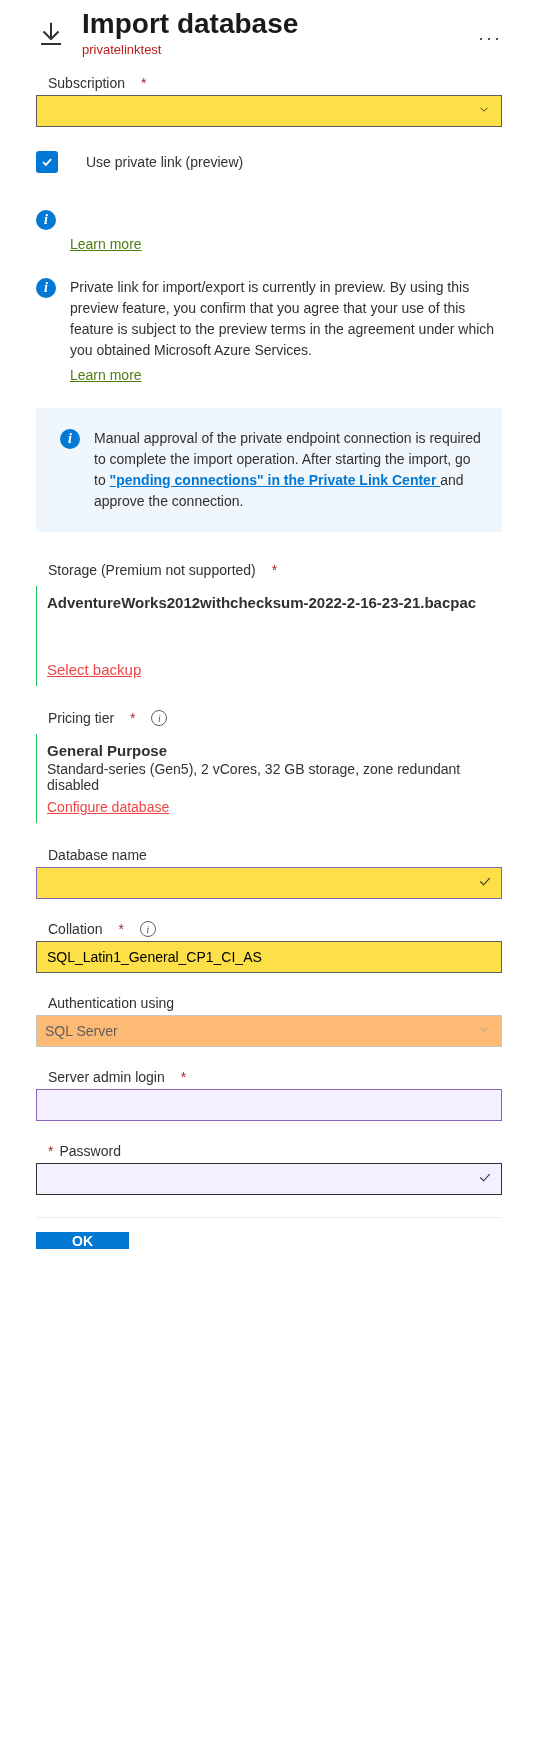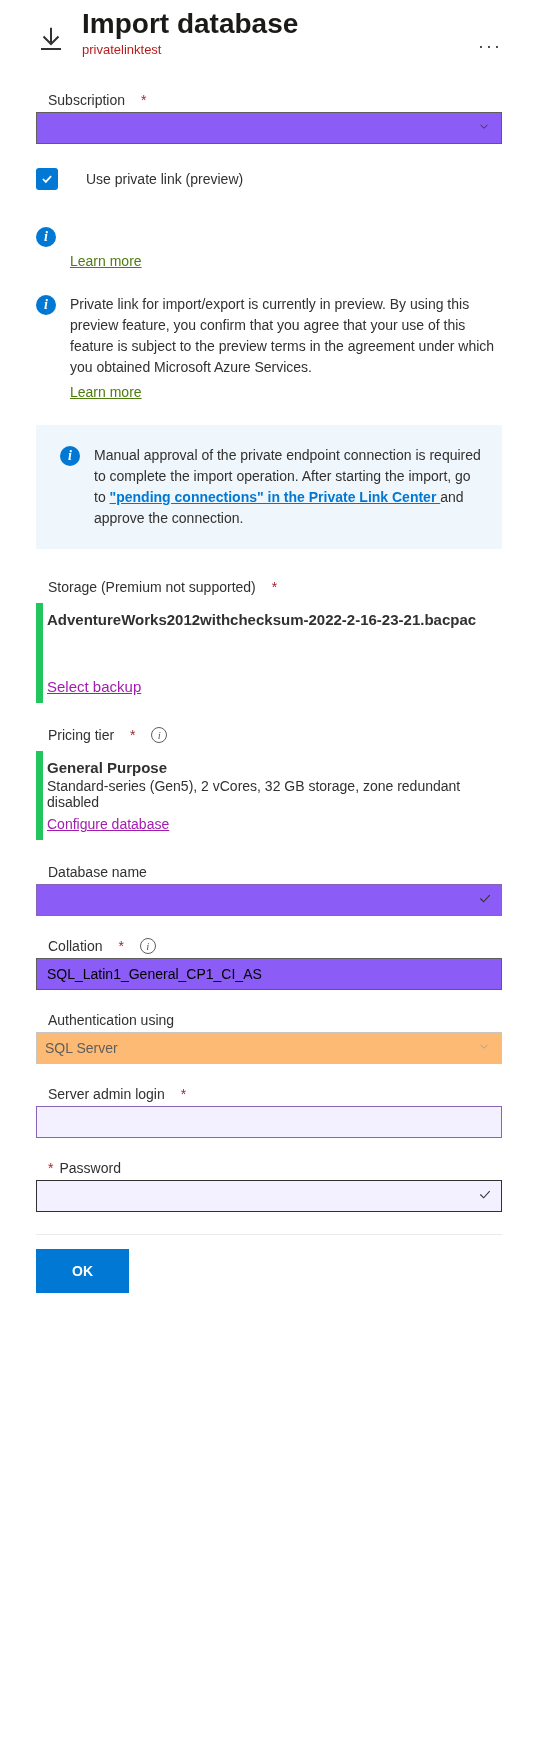--- a/index.html
+++ b/index.html
@@ -10,23 +10,23 @@
     font-size: 14px;
     color: #323130;
     background: #ffffff;
     width: 538px;
   }
   .blade {
     padding: 8px 36px 20px 36px;
   }
   .header-row {
     display: flex;
-    align-items: flex-end;
+    align-items: center;
     gap: 16px;
-    margin-bottom: 35px;
+    margin-bottom: 18px;
   }
   .header-icon {
     flex-shrink: 0;
     margin-top: 6px;
   }
   .header-text {
     flex: 1;
   }
   .header-title {
     font-size: 28px;
@@ -53,21 +53,21 @@
     display: flex;
     align-items: center;
     gap: 6px;
     margin-left: 12px;
   }
   .req { color: #a4262c; }
   .select-box, .text-box {
     width: 100%;
     height: 32px;
     border: 1px solid #605e5c;
-    background: #8b5cf6;
+    background: #fde047;
     display: flex;
     align-items: center;
     padding: 0 8px;
     position: relative;
   }
   .select-chevron {
     position: absolute;
     right: 10px;
     top: 50%;
     transform: translateY(-50%);
@@ -128,32 +128,32 @@
     margin-bottom: 30px;
   }
   .callout .info-block { margin-bottom: 0; }
   .bold-link {
     color: #0078d4;
     font-weight: 700;
     text-decoration: underline;
   }
   .section-gap { margin-bottom: 8px; }
   .left-bar-box {
-    border-left: 7px solid #22c55e;
-    padding: 8px 10px 8px 4px;
+    border-left: 1px solid #22c55e;
+    padding: 8px 10px 8px 10px;
     margin-bottom: 24px;
   }
   .storage-file {
     font-weight: 700;
     font-size: 15px;
     word-break: break-word;
     margin-bottom: 50px;
   }
   .action-link {
-    color: #a21caf;
+    color: #ef4444;
     font-size: 15px;
   }
   .pricing-title {
     font-weight: 700;
     font-size: 15px;
     margin-bottom: 2px;
   }
   .pricing-desc {
     font-size: 14px;
     margin-bottom: 6px;
@@ -203,21 +203,21 @@
     border-top: 1px solid #edebe9;
     margin-top: 20px;
     padding-top: 14px;
     display: flex;
     gap: 10px;
   }
   .ok-btn {
     background: #0078d4;
     color: #fff;
     border: none;
-    height: 44px;
+    height: 17px;
     padding: 0 36px;
     font-size: 14px;
     font-weight: 600;
     cursor: pointer;
   }
   .field-group { margin-bottom: 22px; }
 </style>
 </head>
 <body>
 

